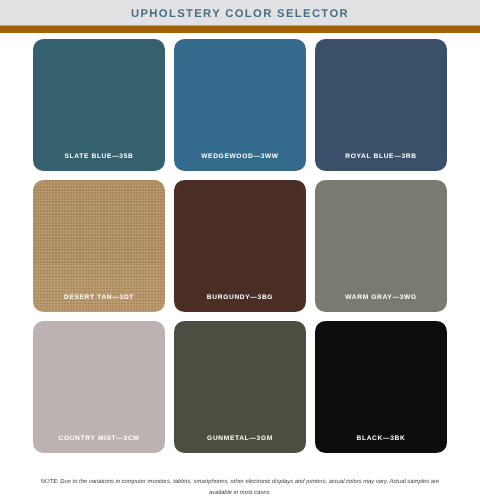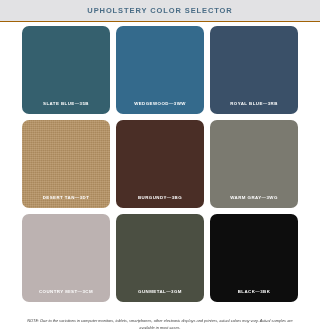--- a/index.html
+++ b/index.html
@@ -14,21 +14,21 @@
     overflow: hidden;
     position: relative;
   }
 
   .header-band {
     height: 22px;
     background: #e2e2e4;
     display: flex;
     align-items: center;
     justify-content: center;
-    border-bottom: 1px solid #a16207;
+    border-bottom: 5px solid #a16207;
     box-sizing: border-box;
   }
   .header-title {
     font-size: 7.5px;
     letter-spacing: 0.9px;
     color: #4a6d86;
     font-weight: bold;
     white-space: nowrap;
   }
 

